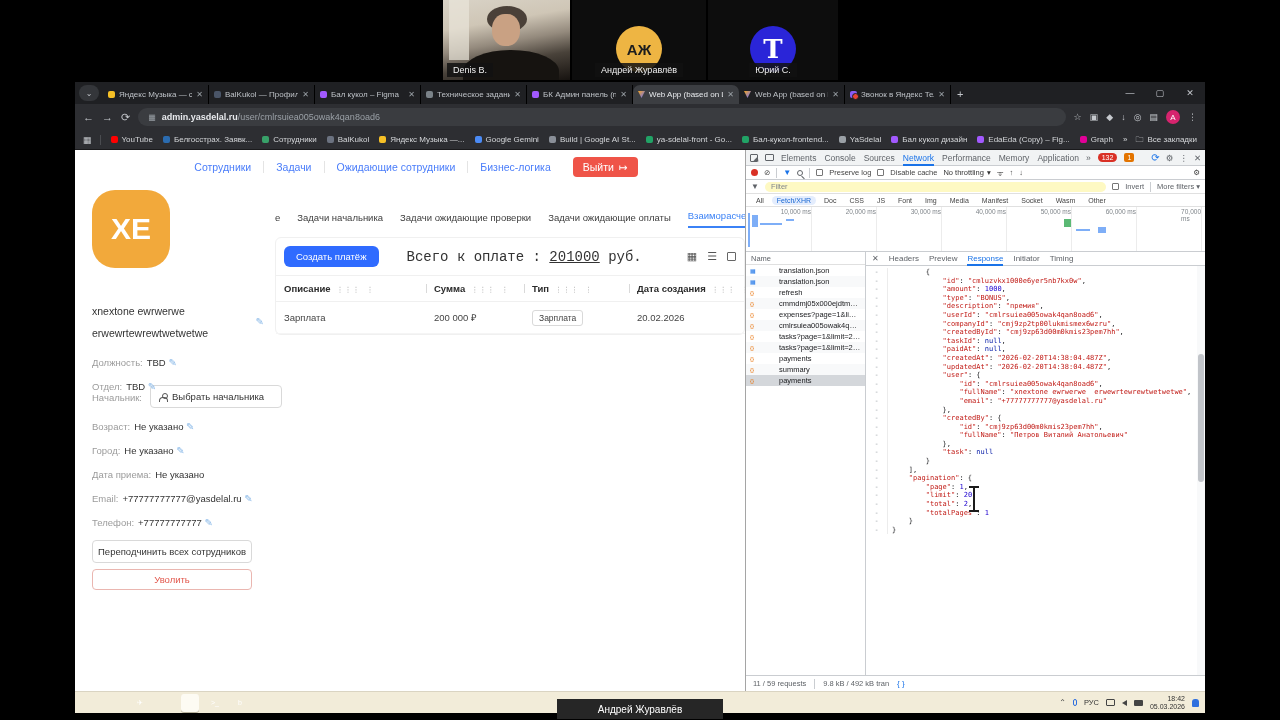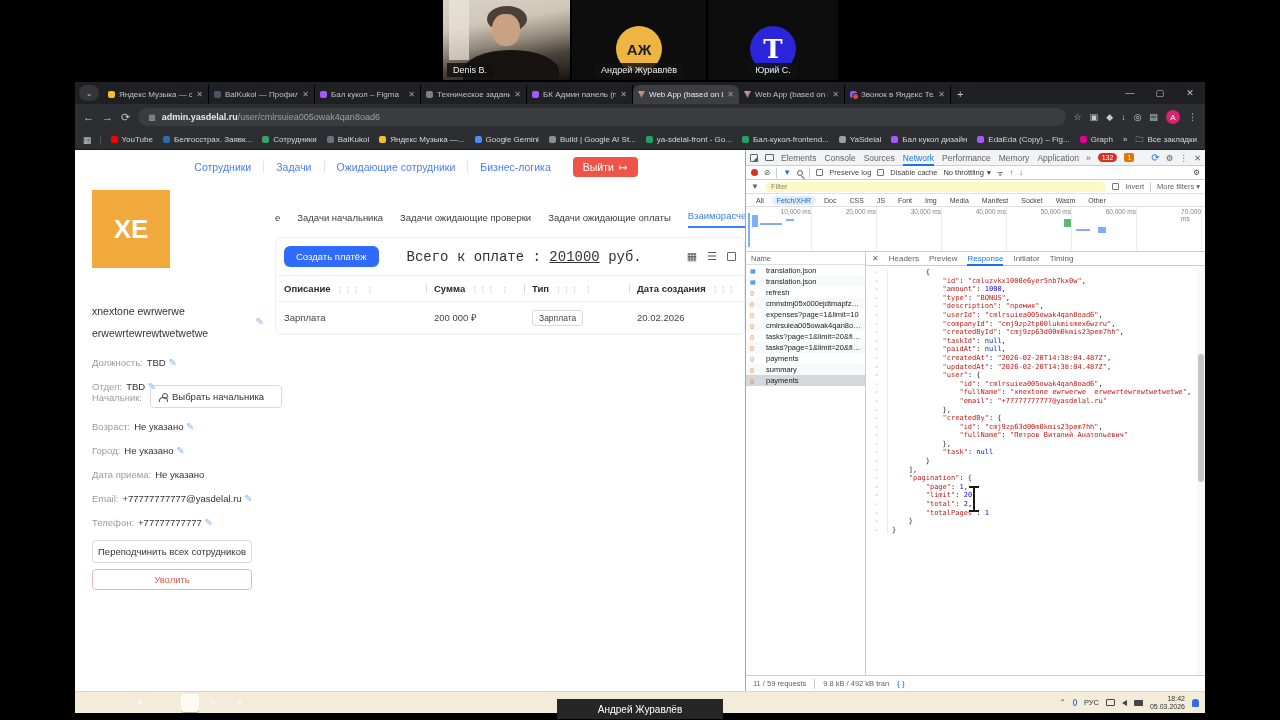--- a/index.html
+++ b/index.html
@@ -75,21 +75,21 @@
   
   .admin { width:670px; flex:none; background:#fff; position:relative; overflow:hidden; }
   .admin-nav { height:34px; display:flex; align-items:center; justify-content:center; gap:0; }
   .admin-nav .navlink { color:#4a7dfa; font-size:10.5px; padding:0 12px; border-right:1px solid #e4e4e4; }
   .admin-nav .navlink:last-of-type { border-right:none; }
   .logout-btn { background:#ef5448; color:#fff; font-size:10.5px; border:none; border-radius:4px;
     padding:4px 10px; margin-left:10px; display:flex; align-items:center; gap:5px; }
 
   .profile { position:absolute; left:17px; top:40px; width:160px; font-size:9.5px; color:#333; }
   .avatar-sq { width:78px; height:78px; background:#f2a93b; color:#fff; display:flex; align-items:center;
-    justify-content:center; font-size:26px; font-weight:bold; }
+    justify-content:center; font-size:30px; font-weight:bold;border-radius:23px; }
   .name-block { margin-top:32px; position:relative; line-height:22px; font-size:10.5px; color:#333; }
   .name-block .pencil { position:absolute; right:-12px; top:11px; }
   .pencil { color:#8ab9e8; font-size:10px; }
   .pfield { margin-top:13px; white-space:nowrap; }
   .pfield .plbl { color:#9b9b9b; }
   .pfield .pval { color:#333; margin-left:4px;margin-top:19px; }
   .boss-row { }
   .boss-row .plbl { color:#9b9b9b; }
   .boss-btn { margin-top:-18px; margin-left:58px; border:1px solid #d9d9d9; background:#fff; border-radius:4px;
     padding:5px 8px; font-size:9.5px; color:#333; display:flex; align-items:center; gap:5px; width:132px; }
@@ -163,21 +163,21 @@
   .dt-overview { height:45px; border-bottom:1px solid #cacdd1; position:relative; flex:none; overflow:hidden; }
   .ov-label { position:absolute; top:1px; font-size:6.5px; color:#80868b; transform:translateX(-100%); }
   .ov-line { position:absolute; top:0; bottom:0; width:1px; background:#ececec; }
   .ov-bar { position:absolute; background:#7eaef7; }
   .ov-bar.green { background:#5bb974; }
 
   .dt-body { flex:1; display:flex; min-height:0; }
   .req-list { width:120px; flex:none; border-right:1px solid #cacdd1; overflow:hidden; display:flex; flex-direction:column; }
   .req-hdr { height:13px; border-bottom:1px solid #e0e0e0; font-size:7.5px; color:#5f6368;
     display:flex; align-items:center; padding:0 5px; flex:none; }
-  .req-row { height:11px; display:flex; align-items:center; gap:8px; padding:0 4px; font-size:7.5px; color:#202124;
+  .req-row { height:11px; display:flex; align-items:center; gap:21px; padding:0 4px; font-size:7.5px; color:#202124;
     white-space:nowrap; overflow:hidden; }
   .req-row:nth-child(even) { background:#f8f9fa; }
   .req-row.selected { background:#d4d7db; }
   .req-ic { font-size:6px; flex:none; width:8px; }
   .req-row.ic-grid .req-ic { color:#1a73e8; }
   .req-row.ic-json .req-ic { color:#e8710a; }
   .req-name { overflow:hidden; text-overflow:ellipsis; }
 
   .resp-panel { flex:1; position:relative; min-width:0; display:flex; flex-direction:column; }
   .resp-tabs { height:14px; border-bottom:1px solid #cacdd1; display:flex; align-items:center; gap:10px;

